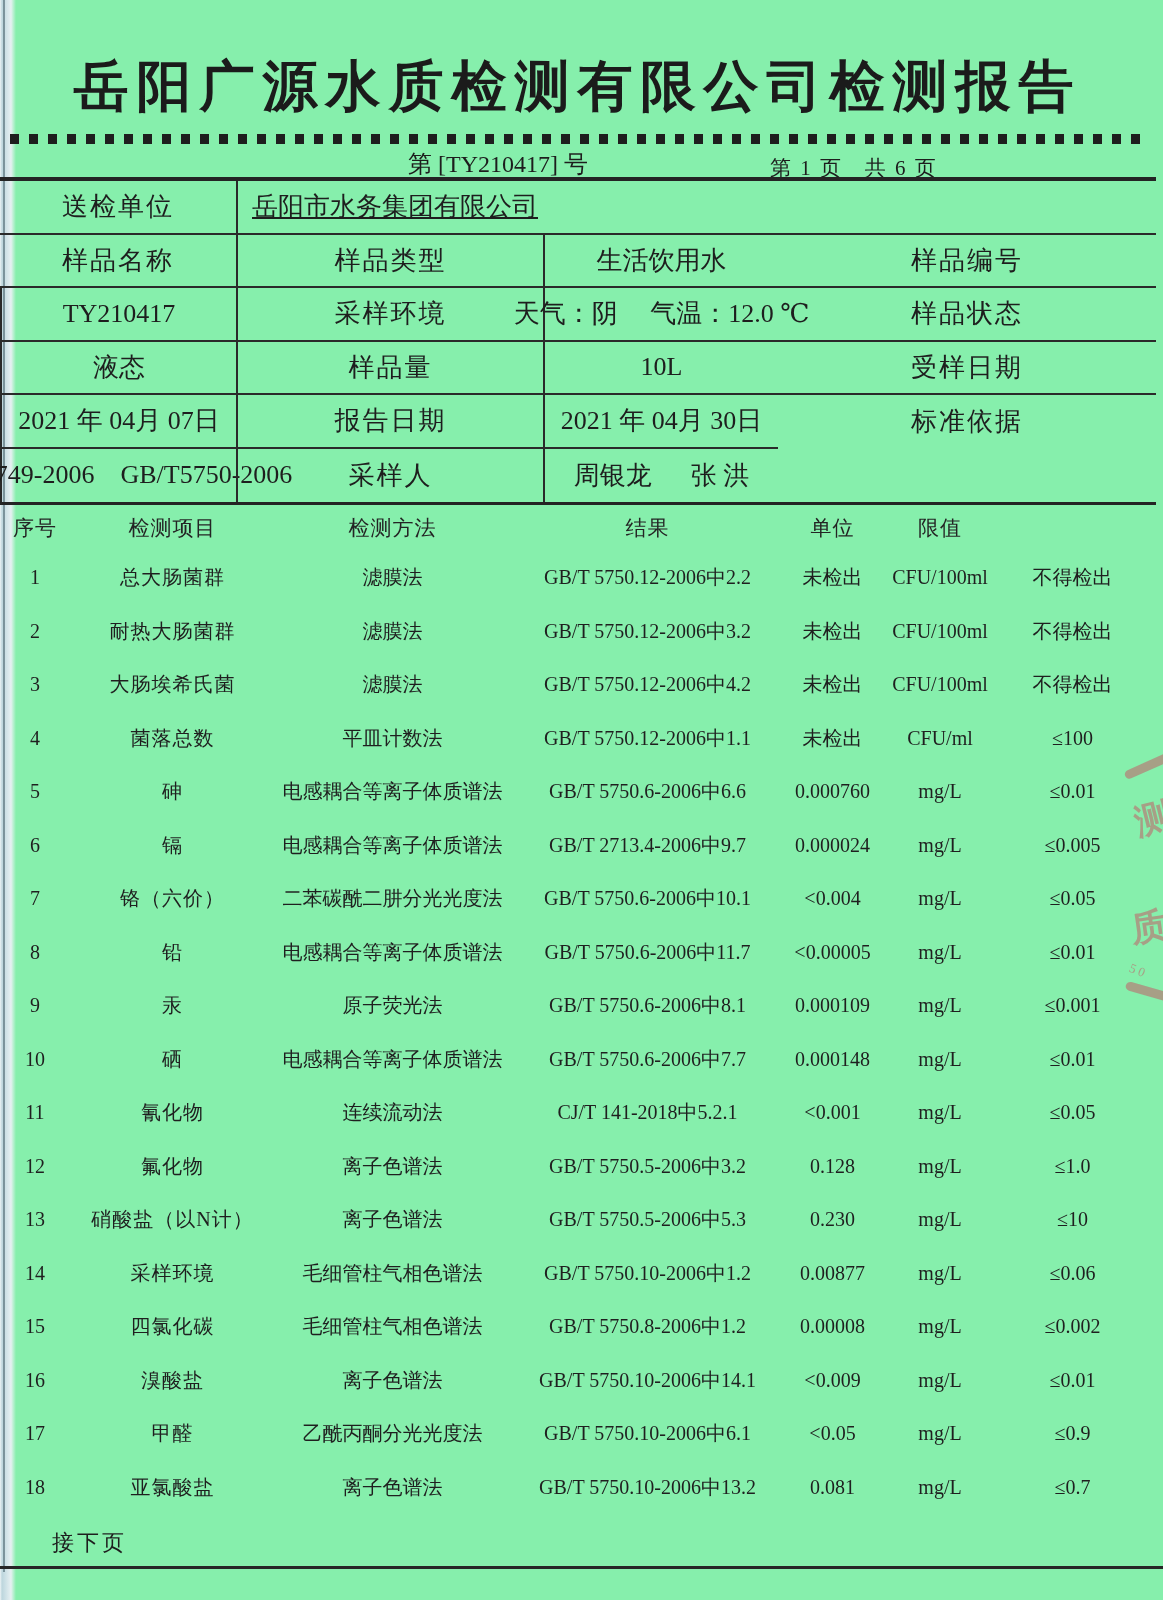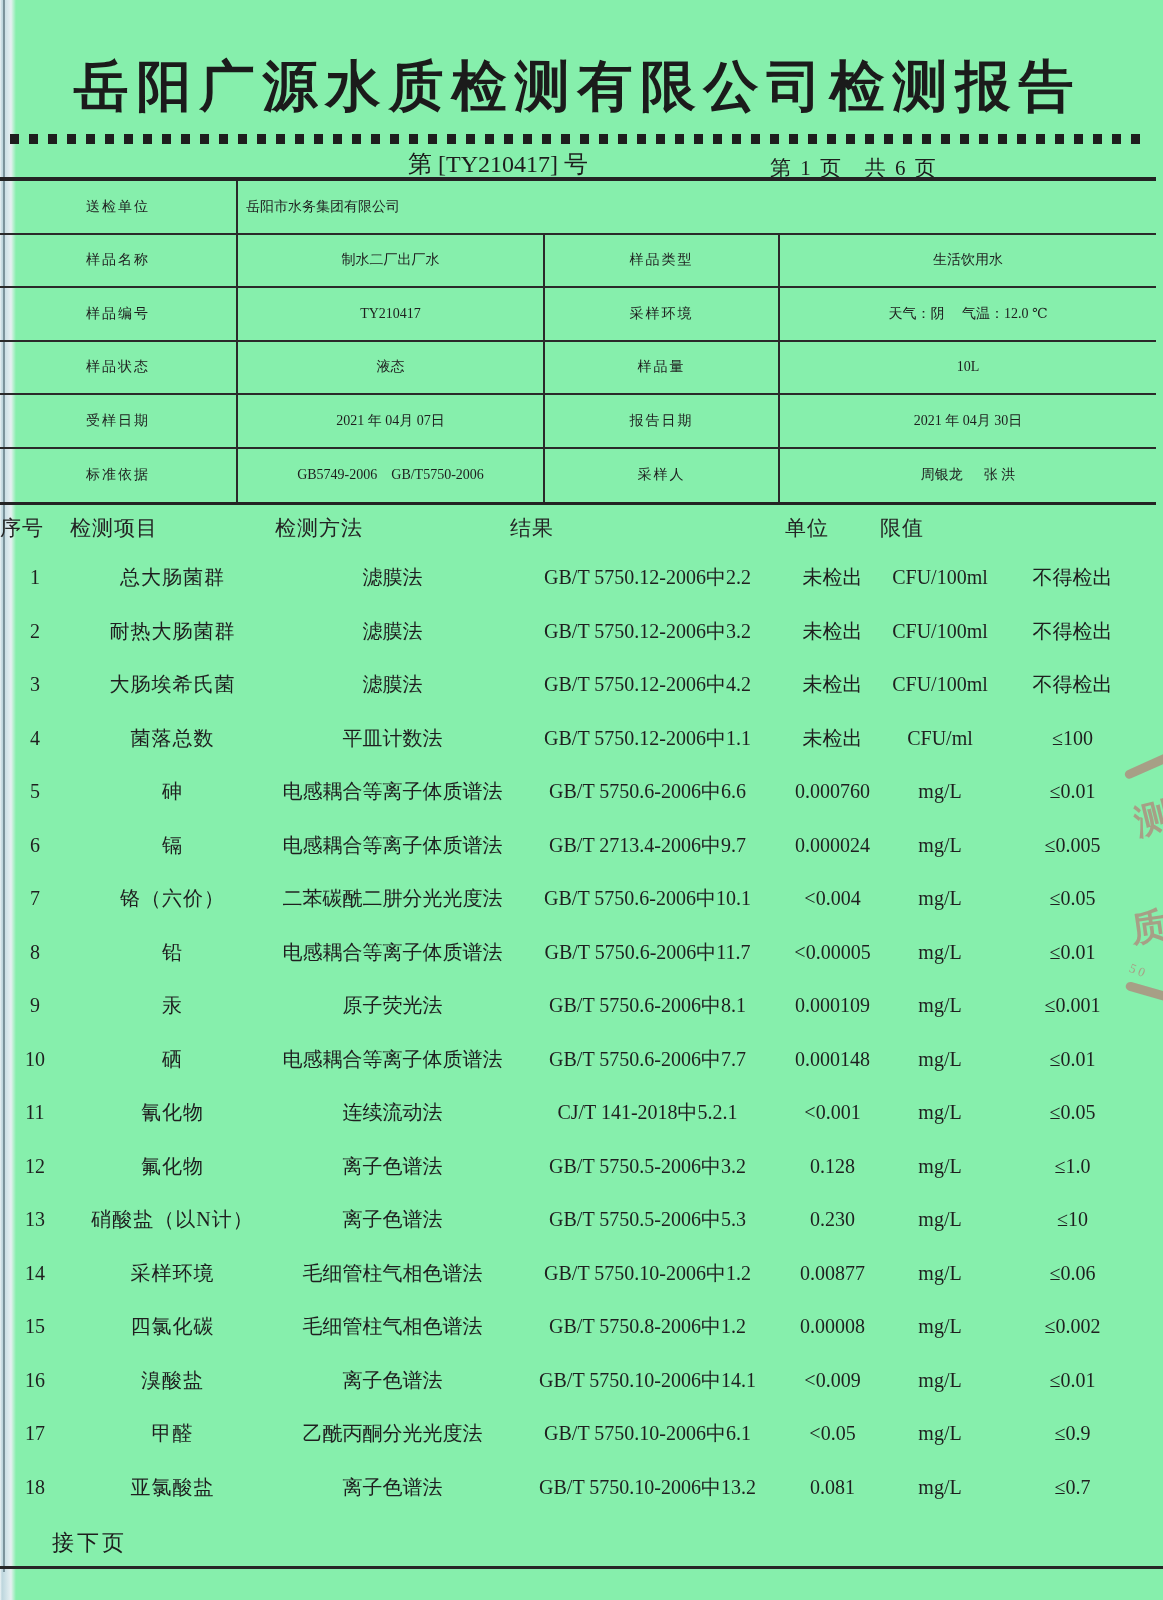--- a/index.html
+++ b/index.html
@@ -20,32 +20,32 @@
     background:repeating-linear-gradient(90deg,#1e1e1e 0 9px,transparent 9px 19px);}
   .docno{position:absolute;top:148px;left:408px;font-size:24px;white-space:pre;color:#1d1d1d;}
   .pageinfo{position:absolute;top:154px;left:770px;font-size:21px;letter-spacing:2px;white-space:pre;color:#1d1d1d;text-align:center;}
 
   
   .info-form{position:absolute;top:177px;left:0;width:1156px;
     display:grid;grid-template-columns:236px 307px 235px 378px;
     grid-template-rows:repeat(6,53.5px);
     border-top:4px solid #242424;border-bottom:3px solid #242424;}
   .fcell{display:flex;align-items:center;justify-content:center;
-    font-size:14px;white-space:pre;border-bottom:2px solid #2a2a2a;color:#1e1e1e;}
+    font-size:26px;white-space:pre;border-bottom:2px solid #2a2a2a;color:#1e1e1e;}
   .fcell.vline{border-left:2px solid #2a2a2a;}
-  .fcell.wide{grid-column:2/5;justify-content:flex-start;padding-left:8px;}
+  .fcell.wide{grid-column:2/5;justify-content:flex-start;padding-left:14px;text-decoration:underline;}
   .info-form .fcell:nth-last-child(-n+4){border-bottom:none;}
   .flabel{letter-spacing:2px;}
 
   
   .results-header,.results-body{position:absolute;left:0;display:grid;
     grid-template-columns:70px 205px 235px 275px 95px 120px 145px;}
   .results-header{top:505px;height:46px;align-items:center;}
   .results-body{top:551px;grid-auto-rows:53.5px;align-items:center;}
-  .hcell{font-size:21px;text-align:left;letter-spacing:1px;color:#242424;}
+  .hcell{font-size:21px;text-align:center;letter-spacing:1px;color:#242424;}
   .tcell{font-size:20px;text-align:center;white-space:pre;color:#1f1f1f;}
   .tcell.c1{letter-spacing:1px;}
 
   .footer-cont{position:absolute;top:1528px;left:52px;font-size:22px;letter-spacing:3px;color:#1e1e1e;}
   .bottom-rule{position:absolute;top:1566px;left:0;width:1163px;height:3px;background:#262626;}
 
   
   .stamp{position:absolute;top:735px;right:0;width:48px;height:290px;overflow:hidden;pointer-events:none;}
   .stamp .stroke{position:absolute;border-radius:6px;}
   .stamp .s1{left:8px;top:26px;width:52px;height:9px;transform:rotate(-24deg);}
@@ -68,21 +68,20 @@
   <div class="dotted"></div>
 
   <div class="docno"><span>第 </span><span>[TY210417]</span><span> 号</span></div>
 
   <div class="pageinfo">第 1 页   共 6 页</div>
 
   <div class="info-form" id="info-form">
       <div class="fcell flabel">送检单位</div>
       <div class="fcell fvalue wide vline">岳阳市水务集团有限公司</div>
       <div class="fcell flabel">样品名称</div>
-      <div class="fcell fvalue vline">制水二厂出厂水</div>
       <div class="fcell flabel vline">样品类型</div>
       <div class="fcell fvalue vline">生活饮用水</div>
       <div class="fcell flabel">样品编号</div>
       <div class="fcell fvalue vline">TY210417</div>
       <div class="fcell flabel vline">采样环境</div>
       <div class="fcell fvalue vline">天气：阴     气温：12.0 ℃</div>
       <div class="fcell flabel">样品状态</div>
       <div class="fcell fvalue vline">液态</div>
       <div class="fcell flabel vline">样品量</div>
       <div class="fcell fvalue vline">10L</div>

